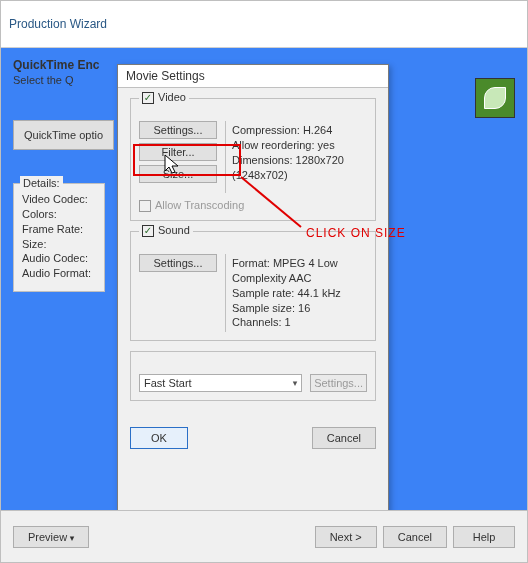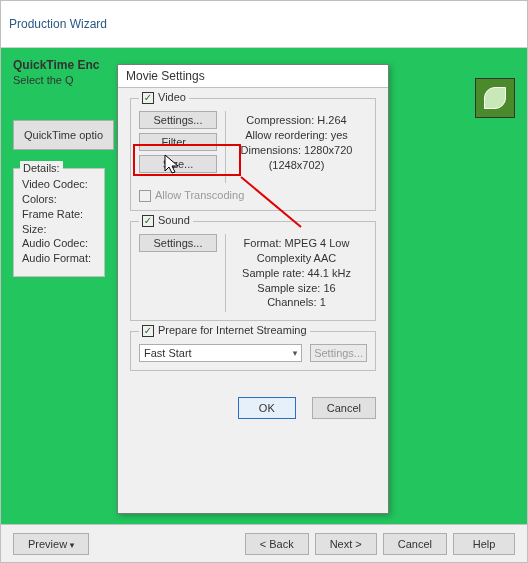--- a/index.html
+++ b/index.html
@@ -25,56 +25,56 @@
     color: #2a5885;
     font-size: 12px;
     padding: 16px 8px;
     background: #fff;
     border-bottom: 1px solid #d0d0d0;
   }
   .outer-body {
     padding: 10px 12px;
     position: relative;
     height: calc(100% - 24px - 44px);
-    background:#22c55e;
+    background:#3b82f6;
   }
   .wizard-heading { font-weight: bold; font-size: 12px; margin-bottom:2px; }
   .wizard-sub { font-size: 11px; margin-bottom: 12px; }
   .options-btn {
     display:inline-block;
     border:1px solid #adadad;
     background:#e1e1e1;
     padding:8px 10px;
     font-size:11px;
     margin-top:22px;
   }
   .details-group {
     border:1px solid #c0c0c0;
     padding:8px 8px 10px 8px;
-    margin-top:18px;
+    margin-top:33px;
     width:92px;
     font-size:11px;
     line-height:1.35;
     position:relative;
     background:#f0f0f0;
   }
   .details-group .legend {
     position:absolute; top:-8px; left:6px; background:#f0f0f0; padding:0 3px;
   }
   .logo {
     position:absolute; top:30px; right:12px; width:40px; height:40px;
     background:#4a8a2a; border:1px solid #333;
     display:flex; align-items:center; justify-content:center;
   }
   .logo-inner {
     width:22px; height:22px; background:#c8e8b8; border-radius:50% 0 50% 0;
     border:1px solid #fff;
   }
   .bottom-bar {
-    position:absolute; bottom:0; left:0; right:0; height:38px;
+    position:absolute; bottom:0; left:0; right:0; height:52px;
     border-top:1px solid #c0c0c0;
     display:flex; align-items:center; padding:0 12px; gap:6px;
     background:#f0f0f0;
   }
   .btn {
     border:1px solid #adadad; background:#e1e1e1;
     padding:4px 14px; font-size:11px; cursor:pointer;
     min-width:62px; text-align:center;
   }
   .btn-dropdown::after { content:" \25BE"; font-size:9px; }
@@ -96,40 +96,40 @@
     margin-bottom:10px; position:relative; background:#f0f0f0;
   }
   .fieldset .legend {
     position:absolute; top:-8px; left:8px; background:#f0f0f0; padding:0 3px;
   }
   .checkbox {
     width:12px; height:12px; border:1px solid #333; display:inline-block;
     margin-right:4px; vertical-align:middle; text-align:center;
     font-size:10px; line-height:10px; color:#2a6b2a;
   }
-  .row { display:flex; align-items:stretch; gap:8px; margin-top:4px;}
+  .row { display:flex; align-items:stretch; gap:8px; margin-top:14px;}
   .btn-col { display:flex; flex-direction:column; gap:4px; width:78px; }
   .sbtn {
     border:1px solid #adadad; background:#e1e1e1;
     padding:2px 0; font-size:11px; text-align:center; cursor:pointer;
   }
   .sbtn.disabled { color:#9a9a9a; background:#eaeaea; cursor:default;}
   .info-box {
     flex:1; border-left:1px solid #c0c0c0; padding:2px 6px;
-    line-height:1.35; min-height:72px;text-align:center;
+    line-height:1.35; min-height:72px;
   }
   .transcoding { margin-top:6px; color:#9a9a9a;}
   .transcoding .checkbox{ border-color:#9a9a9a; color:#ccc;}
   .select {
     border:1px solid #adadad; background:#fff; padding:2px 4px;
     width:200px; display:flex; justify-content:space-between; align-items:center;
   }
   .select::after { content:"\25BE"; font-size:9px; color:#555;}
   .dialog-buttons {
-    display:flex; justify-content:flex-end; gap:16px; padding:6px 12px 10px;
+    display:flex; justify-content:space-between; gap:16px; padding:6px 12px 10px;
   }
   .btn-primary { border:1px solid #2a6fc7; background:#e6f0fb; padding:4px 20px; }
   
   .red-box {
     position:absolute; border:2px solid #e00000;
     left:132px; top:143px; width:108px; height:32px; pointer-events:none;
   }
   .cursor {
     position:absolute; left:162px; top:152px; pointer-events:none;
   }
@@ -202,49 +202,46 @@
             <div class="info-box">
               <div>Format: MPEG 4 Low Complexity AAC</div>
               <div>Sample rate: 44.1 kHz</div>
               <div>Sample size: 16</div>
               <div>Channels: 1</div>
             </div>
           </div>
         </div>
 
         <div class="fieldset">
-          <span class="legend">
-            <span class="checkbox">✓</span><span>Prepare for Internet Streaming</span>
-          </span>
           <div class="row" style="align-items:flex-end;">
             <div class="select">
               <span>Fast Start</span>
             </div>
             <div class="sbtn disabled" style="width:70px;">Settings...</div>
           </div>
         </div>
 
       </div>
       <div class="dialog-buttons">
         <div class="btn-primary">OK</div>
         <div class="btn">Cancel</div>
       </div>
     </div>
 
   </div>
 
   <div class="bottom-bar">
     <div class="btn btn-dropdown">Preview</div>
     <div class="spacer"></div>
-    <div class="btn">&lt; Back</div>
     <div class="btn">Next &gt;</div>
     <div class="btn">Cancel</div>
     <div class="btn">Help</div>
   </div>
 
   <div class="red-box"></div>
   <svg class="line" width="528" height="563">
     <line x1="240" y1="176" x2="300" y2="226" stroke="#e00000" stroke-width="2"></line>
   </svg>
+  <div class="annot-text">CLICK  ON SIZE</div>
   <svg class="cursor" width="20" height="24">
     <polygon points="2,2 2,18 6,14 9,20 12,19 9,13 15,13" fill="#fff" stroke="#000" stroke-width="1"></polygon>
   </svg>
 </div>
 
 </body></html>

